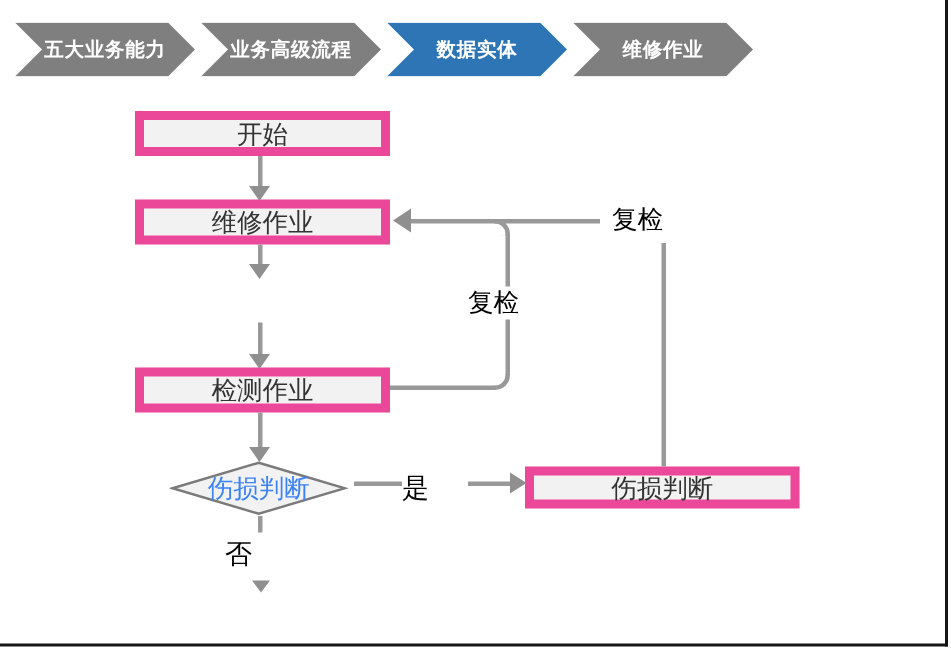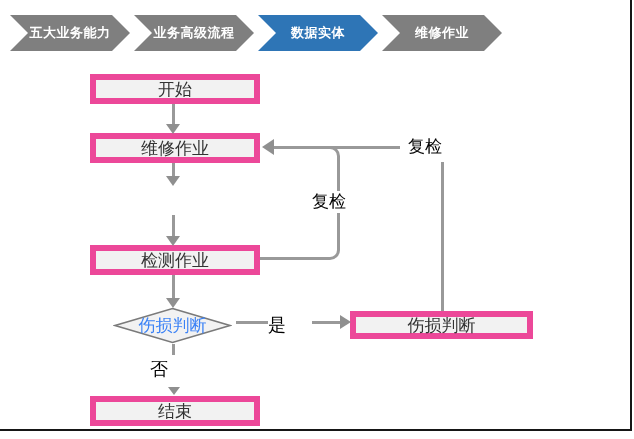--- a/index.html
+++ b/index.html
@@ -63,21 +63,20 @@
   <div class="nav">
     <div class="chev">五大业务能力</div>
     <div class="chev">业务高级流程</div>
     <div class="chev active">数据实体</div>
     <div class="chev">维修作业</div>
   </div>
 
   <div class="node col" style="top:74px">开始</div>
   <div class="node col" style="top:133px">维修作业</div>
   <div class="node col" style="top:245px">检测作业</div>
-  <div class="node col" style="top:396px">结束</div>
 
   <div class="diamond-wrap">
     <svg width="119" height="37" viewBox="0 0 119 37">
       <polygon points="59.5,1.5 117,18.5 59.5,35.5 2,18.5" fill="#f2f2f2" stroke="#7a7a7a" stroke-width="1.6"></polygon>
     </svg>
     <span class="diamond-label">伤损判断</span>
   </div>
 
   <div class="node" style="left:350px;top:311px;width:183px;height:28px">伤损判断</div>
 

